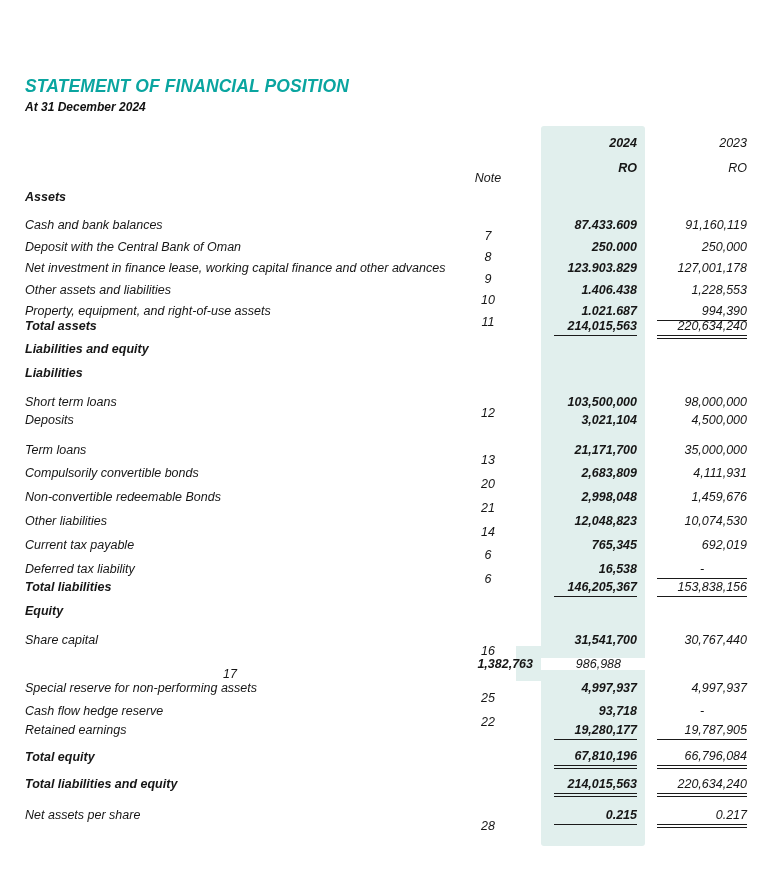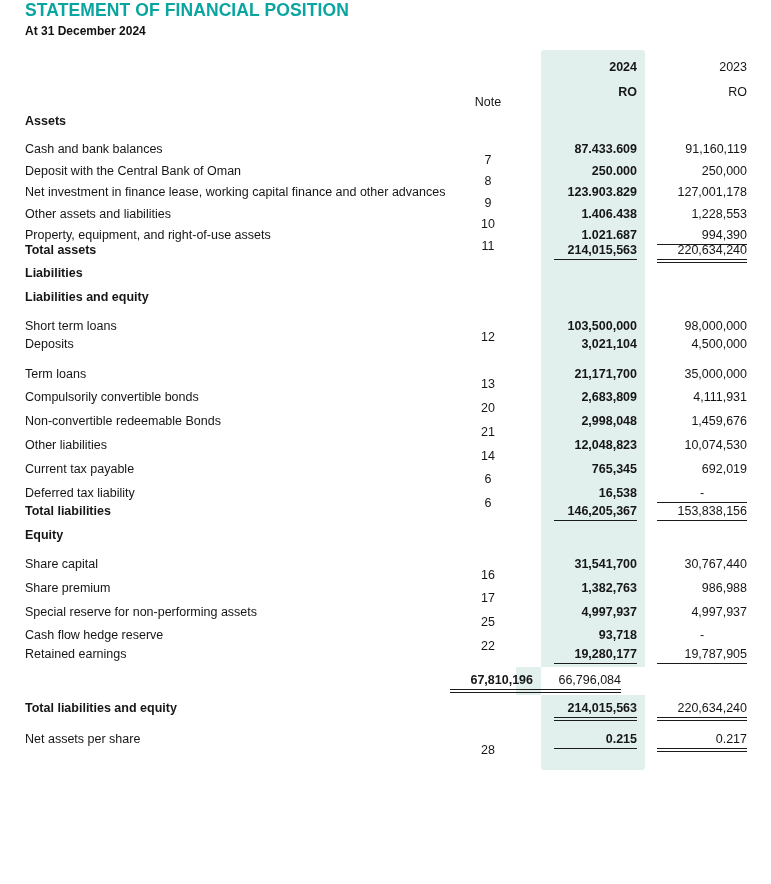--- a/index.html
+++ b/index.html
@@ -9,21 +9,21 @@
     --line:#1a1a1a;
   }
   html,body{margin:0;padding:0;background:#ffffff;}
   body{
     width:771px;height:884px;overflow:hidden;
     font-family:"Liberation Sans", sans-serif;
     color:var(--ink);
     -webkit-font-smoothing:antialiased;
   }
   .page{position:relative;width:771px;height:884px;background:#fff;}
-  .content{}
+  .content{padding-top:76px;font-style:italic;}
 
   .doc-title{
     margin:0 0 0 25px;
     font-size:17.5px;line-height:20px;
     font-weight:bold;color:var(--accent);
     letter-spacing:0.1px;
   }
   .doc-subtitle{
     margin:4px 0 0 25px;
     font-size:12px;line-height:15px;font-weight:bold;color:#111;
@@ -199,33 +199,33 @@
     <div class="cell-gap"></div>
     <div class="cell-2024">
               <span class="val">214,015,563</span>
             </div>
     <div class="cell-2023">
               <span class="val">220,634,240</span>
             </div>
   </div>
 
   <div class="trow sz-m style-section">
+    <div class="cell-label">Liabilities and equity</div>
+    <div class="cell-note"></div>
+    <div class="cell-gap"></div>
+    <div class="cell-2024">
+              <span class="val"></span>
+            </div>
+    <div class="cell-2023">
+              <span class="val"></span>
+            </div>
+  </div>
+
+  <div class="trow sz-m style-section">
     <div class="cell-label">Liabilities</div>
-    <div class="cell-note"></div>
-    <div class="cell-gap"></div>
-    <div class="cell-2024">
-              <span class="val"></span>
-            </div>
-    <div class="cell-2023">
-              <span class="val"></span>
-            </div>
-  </div>
-
-  <div class="trow sz-m style-section">
-    <div class="cell-label">Liabilities and equity</div>
     <div class="cell-note"></div>
     <div class="cell-gap"></div>
     <div class="cell-2024">
               <span class="val"></span>
             </div>
     <div class="cell-2023">
               <span class="val"></span>
             </div>
   </div>
 
@@ -355,21 +355,20 @@
     <div class="cell-gap"></div>
     <div class="cell-2024">
               <span class="val">31,541,700</span>
             </div>
     <div class="cell-2023">
               <span class="val">30,767,440</span>
             </div>
   </div>
 
   <div class="trow sz-m style-item">
-    <div class="cell-label">Share premium</div>
     <div class="cell-note">17</div>
     <div class="cell-gap"></div>
     <div class="cell-2024">
               <span class="val">1,382,763</span>
             </div>
     <div class="cell-2023">
               <span class="val">986,988</span>
             </div>
   </div>
 
@@ -404,20 +403,21 @@
     <div class="cell-gap"></div>
     <div class="cell-2024">
               <span class="val">19,280,177</span>
             </div>
     <div class="cell-2023">
               <span class="val">19,787,905</span>
             </div>
   </div>
 
   <div class="trow sz-l2 style-total u-double">
+    <div class="cell-label">Total equity</div>
     <div class="cell-note"></div>
     <div class="cell-gap"></div>
     <div class="cell-2024">
               <span class="val">67,810,196</span>
             </div>
     <div class="cell-2023">
               <span class="val">66,796,084</span>
             </div>
   </div>
 

